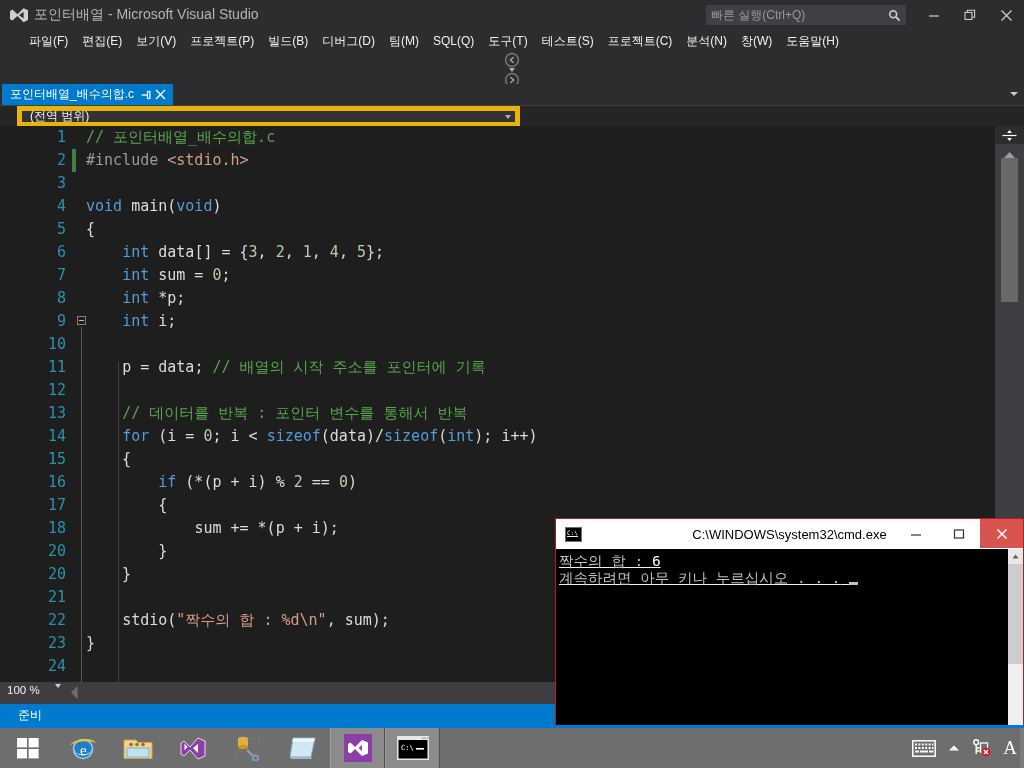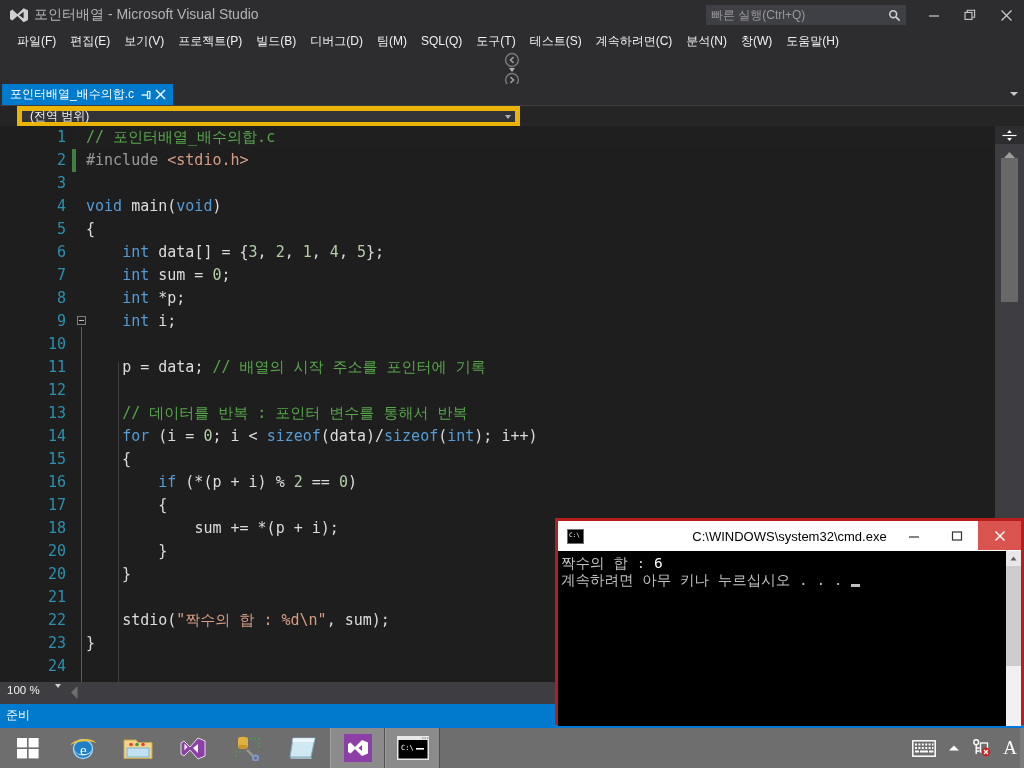--- a/index.html
+++ b/index.html
@@ -36,21 +36,21 @@
   }
   .quick-launch input::placeholder { color:#9a9a9a; }
   .ql-search { width:13px; height:13px; flex:0 0 13px; }
   .wincontrols { position:absolute; right:0; top:0; height:30px; display:flex; }
   .wc { width:36px; height:30px; display:flex; align-items:center; justify-content:center; }
   .wc svg { opacity:.85; }
 
   
   .menubar {
     position:absolute; left:0; top:30px; width:1024px; height:22px;
-    display:flex; align-items:center; padding-left:10px;
+    display:flex; align-items:center; padding-left:22px;
   }
   .menuitem {
     font-size:12px; color:#f1f1f1; padding:3px 7px 4px 7px; white-space:nowrap;
     line-height:14px;
   }
 
   
   .toolbar {
     position:absolute; left:0; top:52px; width:1024px; height:30px;
     background:#2d2d30; display:flex; align-items:center;flex-direction:column;
@@ -159,27 +159,27 @@
     background:#3e3e42; display:flex; padding-left:3px;
   }
   .zoom-combo .ztxt { font-size:11.5px; color:#f1f1f1; }
   .zoom-combo .zcaret { position:absolute; right:5px; }
   .zoom-combo .zcaret::after { content:""; display:block; border-left:3.5px solid transparent; border-right:3.5px solid transparent; border-top:4px solid #d0d0d0; }
   .hscroll-left { position:absolute; left:70px; top:3px; }
 
   
   .statusbar {
     position:absolute; left:0; top:704px; width:1024px; height:22px; background:#007acc;
-    display:flex; align-items:center; padding-left:6px;
+    display:flex; align-items:center; padding-left:18px;
   }
   .statusbar .stext { font-size:12px; color:#ffffff; }
 
   
   .cmdwin { position:absolute; left:555px; top:518px; width:469px; height:207px; background:#ffffff;
-            border:3px solid #b91c1c; }
+            border:1px solid #b91c1c;text-decoration:underline; }
   .cmd-title { position:relative; height:30px; background:#ffffff; display:flex; align-items:center; }
   .cmd-icon { width:17px; height:15px; margin-left:9px; background:#000; border:1px solid #6e6e6e;
               display:flex; align-items:flex-start; justify-content:flex-start; }
   .cmd-icon span { font-family:"DejaVu Sans Mono", monospace; font-size:6px; color:#fff; margin:2px 0 0 1px; line-height:6px; }
   .cmd-title-text {
     position:absolute; left:0; right:0; text-align:center; font-size:13px; color:#000000;
     pointer-events:none;
   }
   .cmd-ctrls { position:absolute; right:0; top:0; display:flex; }
   .cmd-btn { width:43px; height:29px; display:flex; align-items:center; justify-content:center; }
@@ -255,21 +255,21 @@
     <div class="menuitem">파일(F)</div>
     <div class="menuitem">편집(E)</div>
     <div class="menuitem">보기(V)</div>
     <div class="menuitem">프로젝트(P)</div>
     <div class="menuitem">빌드(B)</div>
     <div class="menuitem">디버그(D)</div>
     <div class="menuitem">팀(M)</div>
     <div class="menuitem">SQL(Q)</div>
     <div class="menuitem">도구(T)</div>
     <div class="menuitem">테스트(S)</div>
-    <div class="menuitem">계속하려면(C)</div>
+    <div class="menuitem">프로젝트(C)</div>
     <div class="menuitem">분석(N)</div>
     <div class="menuitem">창(W)</div>
     <div class="menuitem">도움말(H)</div>
   </div>
 
   <div class="toolbar">
     <div class="tb-grip"></div>
 
     <div class="tb-btn">
       <svg width="16" height="16" viewBox="0 0 16 16">

